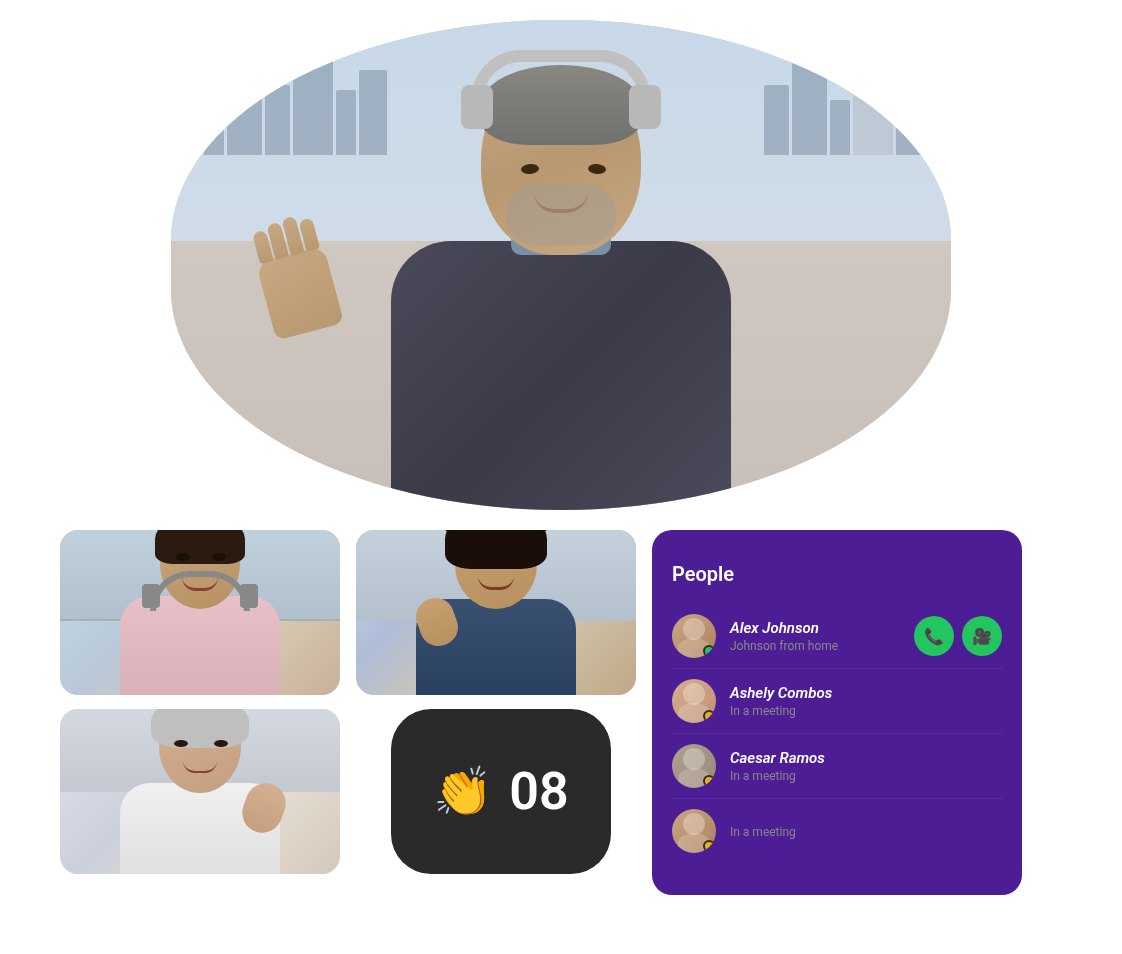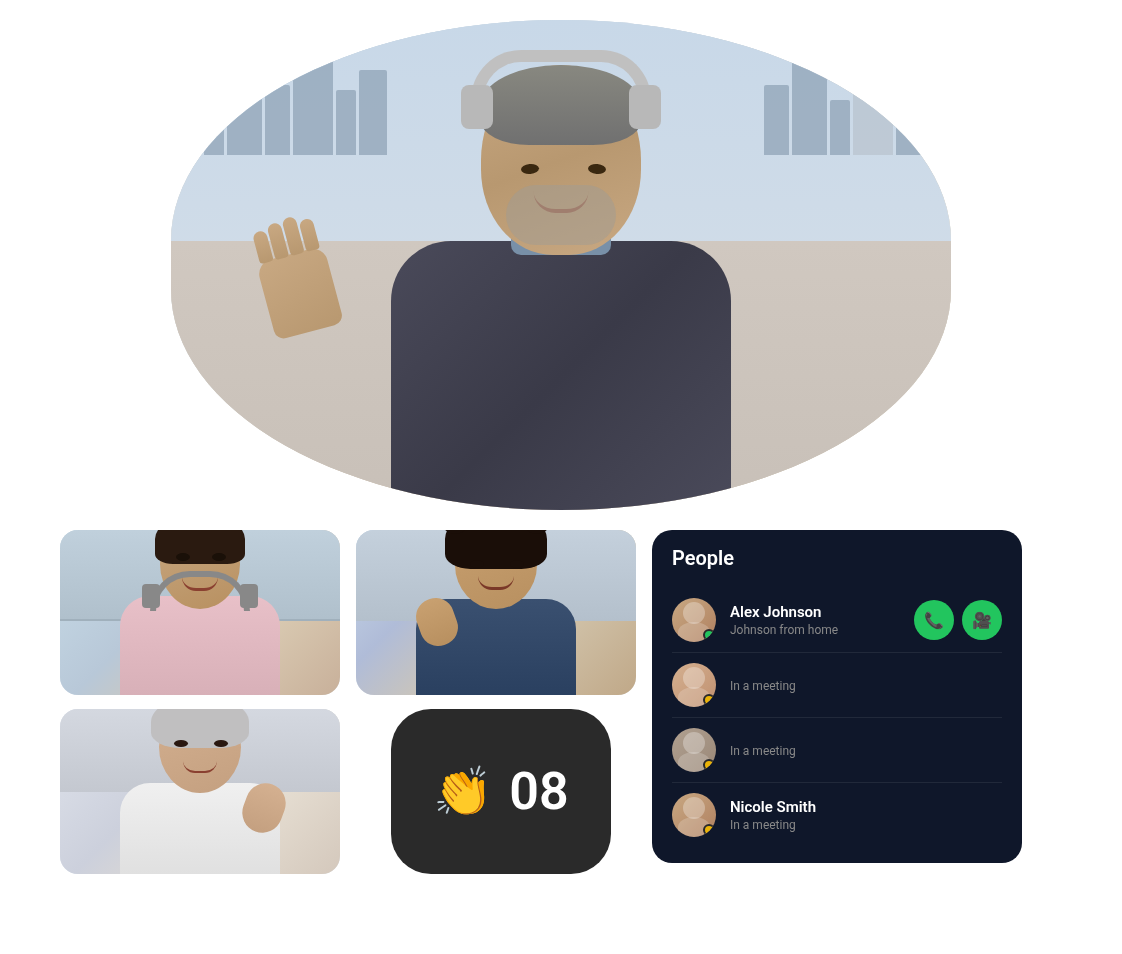--- a/index.html
+++ b/index.html
@@ -217,23 +217,23 @@
     .counter-number {
       font-size: 52px;
       font-weight: 600;
       color: #ffffff;
       line-height: 1;
     }
 
     
     .people-panel {
       width: 370px;
-      background: #0f172a;
+      background: #4c1d95;
       border-radius: 20px;
-      padding: 16px 20px;
+      padding: 32px 20px;
       flex-shrink: 0;
       margin-top: 0;
     }
 
     .people-title {
       font-size: 20px;
       font-weight: 600;
       color: #ffffff;
       margin-bottom: 18px;
     }
@@ -275,20 +275,21 @@
     .status-yellow { background: #eab308; }
 
     .person-info {
       flex: 1;
     }
 
     .person-name {
       font-size: 15px;
       font-weight: 600;
       color: #ffffff;
+      font-style: italic;
     }
 
     .person-status {
       font-size: 12px;
       color: #888888;
       margin-top: 2px;
     }
 
     .action-buttons {
       display: flex;
@@ -540,41 +541,42 @@
       </div>
     </div>
 
     <div class="person-item">
       <div class="avatar avatar-2">
         <div class="av-head"></div>
         <div class="av-body"></div>
         <div class="status-dot status-yellow"></div>
       </div>
       <div class="person-info">
+        <div class="person-name">Ashely Combos</div>
         <div class="person-status">In a meeting</div>
       </div>
     </div>
 
     <div class="person-item">
       <div class="avatar avatar-3">
         <div class="av-head"></div>
         <div class="av-body"></div>
         <div class="status-dot status-yellow"></div>
       </div>
       <div class="person-info">
+        <div class="person-name">Caesar Ramos</div>
         <div class="person-status">In a meeting</div>
       </div>
     </div>
 
     <div class="person-item">
       <div class="avatar avatar-4">
         <div class="av-head"></div>
         <div class="av-body"></div>
         <div class="status-dot status-yellow"></div>
       </div>
       <div class="person-info">
-        <div class="person-name">Nicole Smith</div>
         <div class="person-status">In a meeting</div>
       </div>
     </div>
   </div>
 
 </div>
 
 </body></html>

